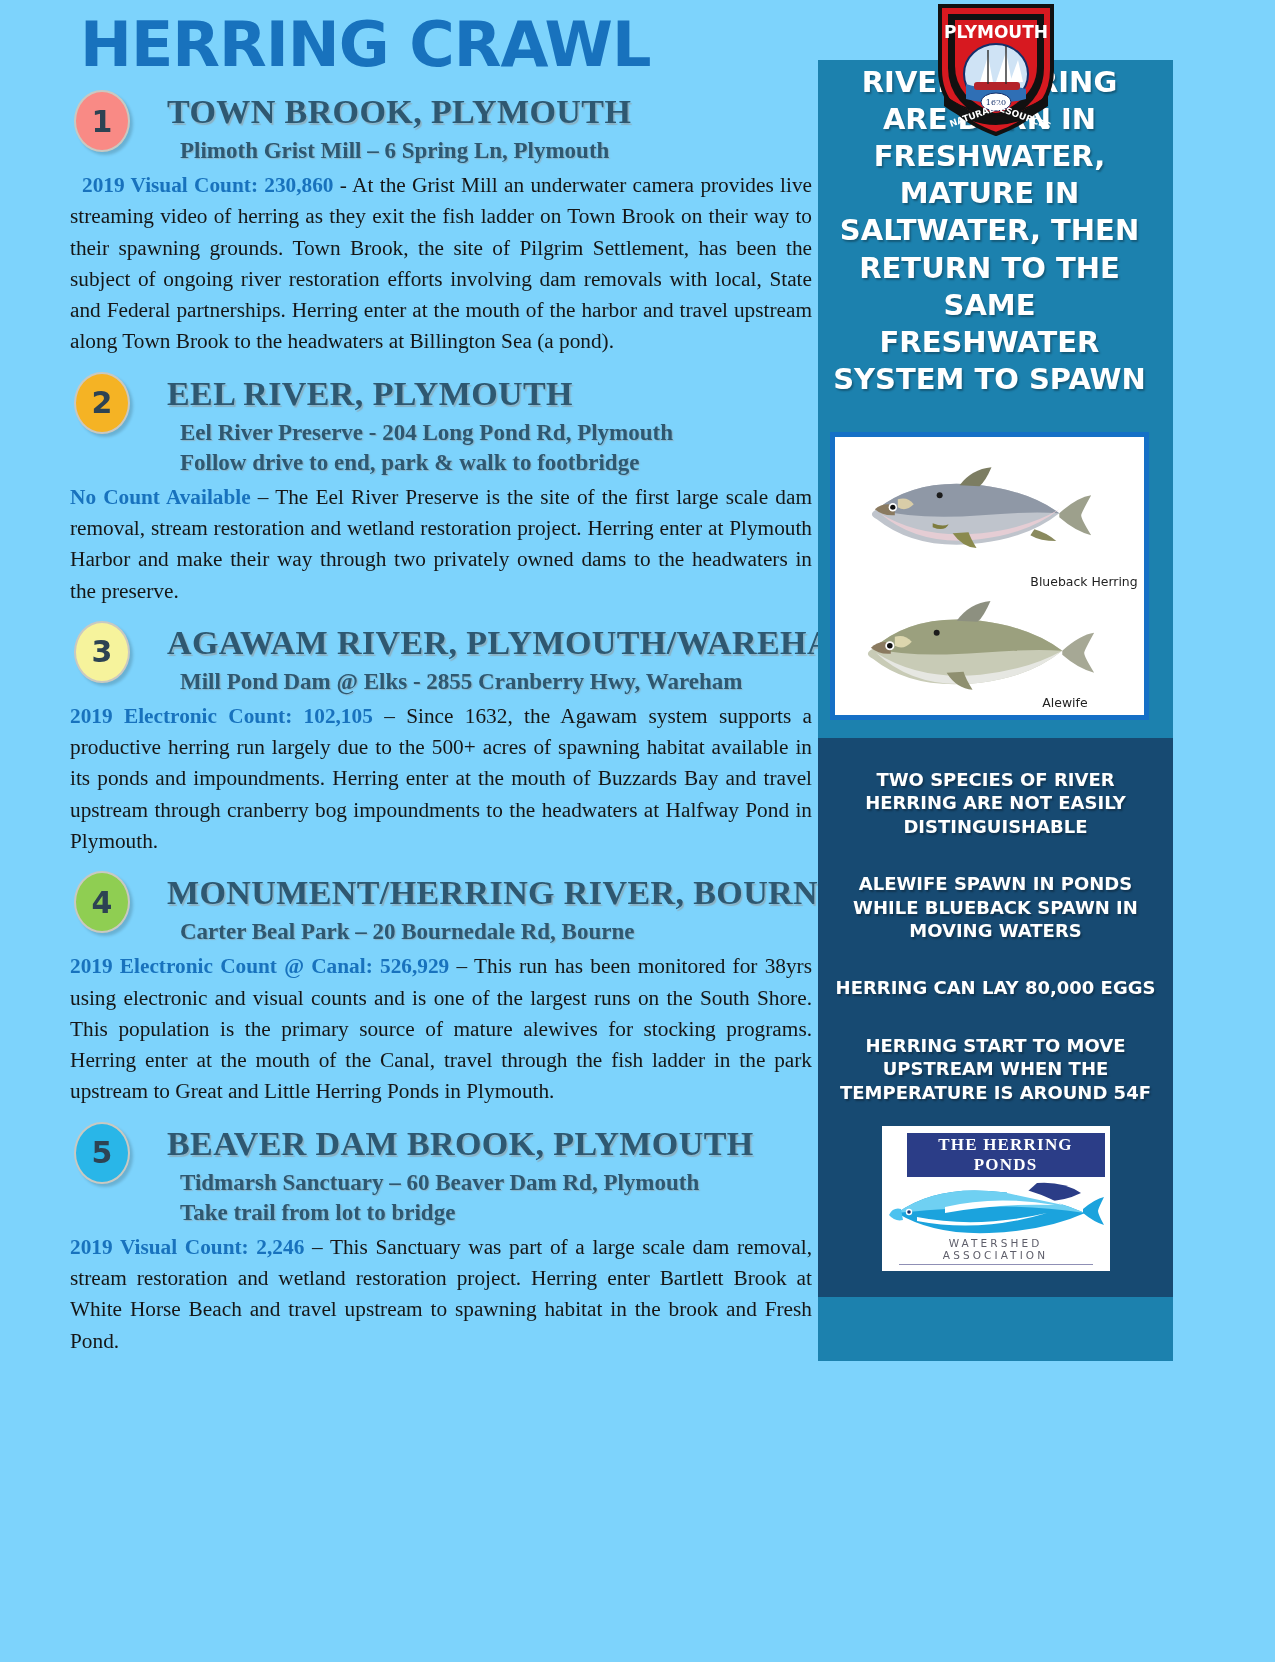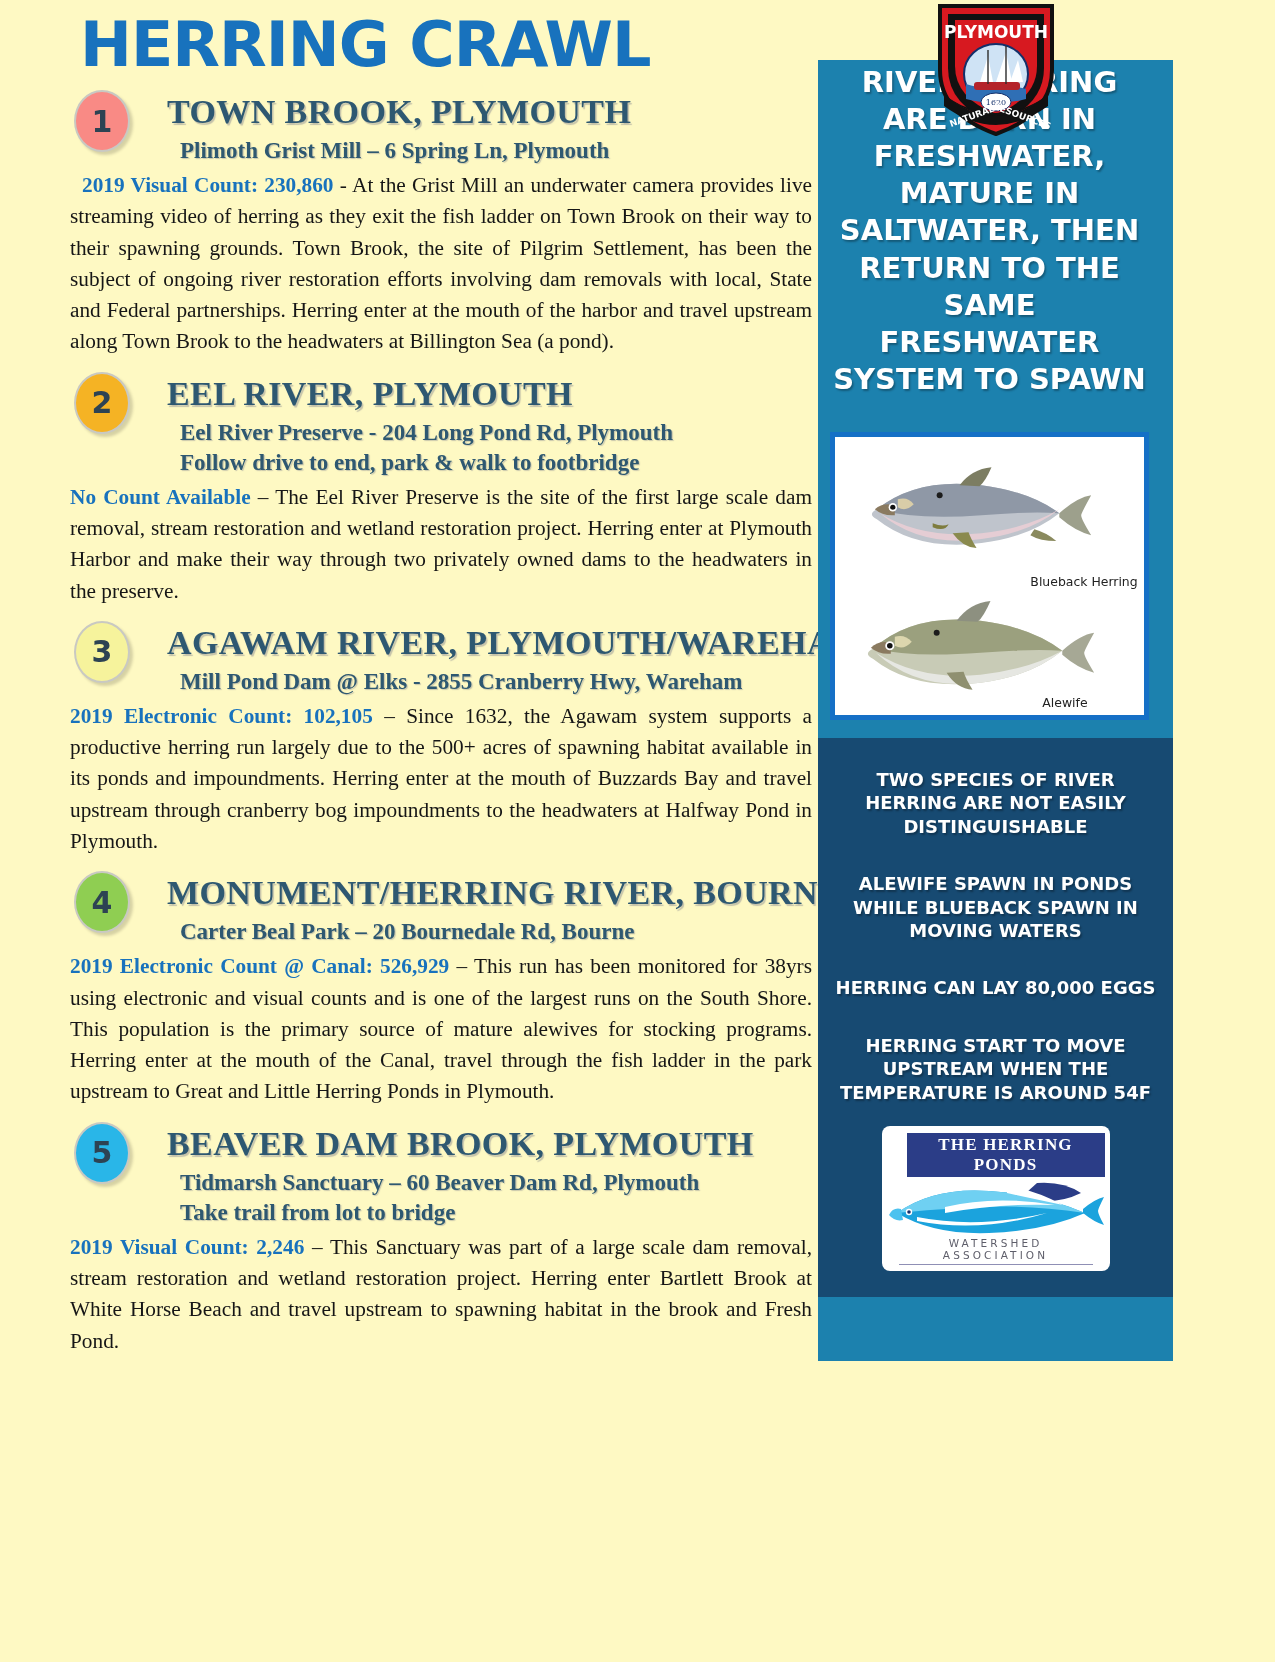--- a/index.html
+++ b/index.html
@@ -5,21 +5,21 @@
   * { box-sizing: border-box; margin: 0; padding: 0; }
   html, body {
     width: 1275px; height: 1662px;
     background: #ffffff;
     font-family: "Liberation Serif", serif;
   }
   .page {
     position: relative;
     width: 1275px; height: 1662px;
     overflow: hidden;
-    background: #fef9c3;
+    background: #7dd3fc;
   }
 
   
   .left-col {
     position: absolute;
     left: 62px; top: 0px;
     width: 752px;
     height: 1662px;
   }
 
@@ -162,21 +162,20 @@
     text-shadow: 1.5px 1.5px 2px rgba(0,0,0,.3);
   }
   .fact-item:last-of-type { margin-bottom: 22px; }
 
   .hp-logo {
     width: 228px;
     margin: 0 auto;
     background: #ffffff;
     padding: 7px 5px 6px 5px;
     position: relative;
-    border-radius: 8px;
   }
   .hp-bar {
     background: #2b3d87;
     color: #ffffff;
     font-family: "Liberation Serif", serif;
     font-weight: bold;
     font-size: 17px;
     letter-spacing: 1.2px;
     text-align: center;
     padding: 2px 0 2px 0;

